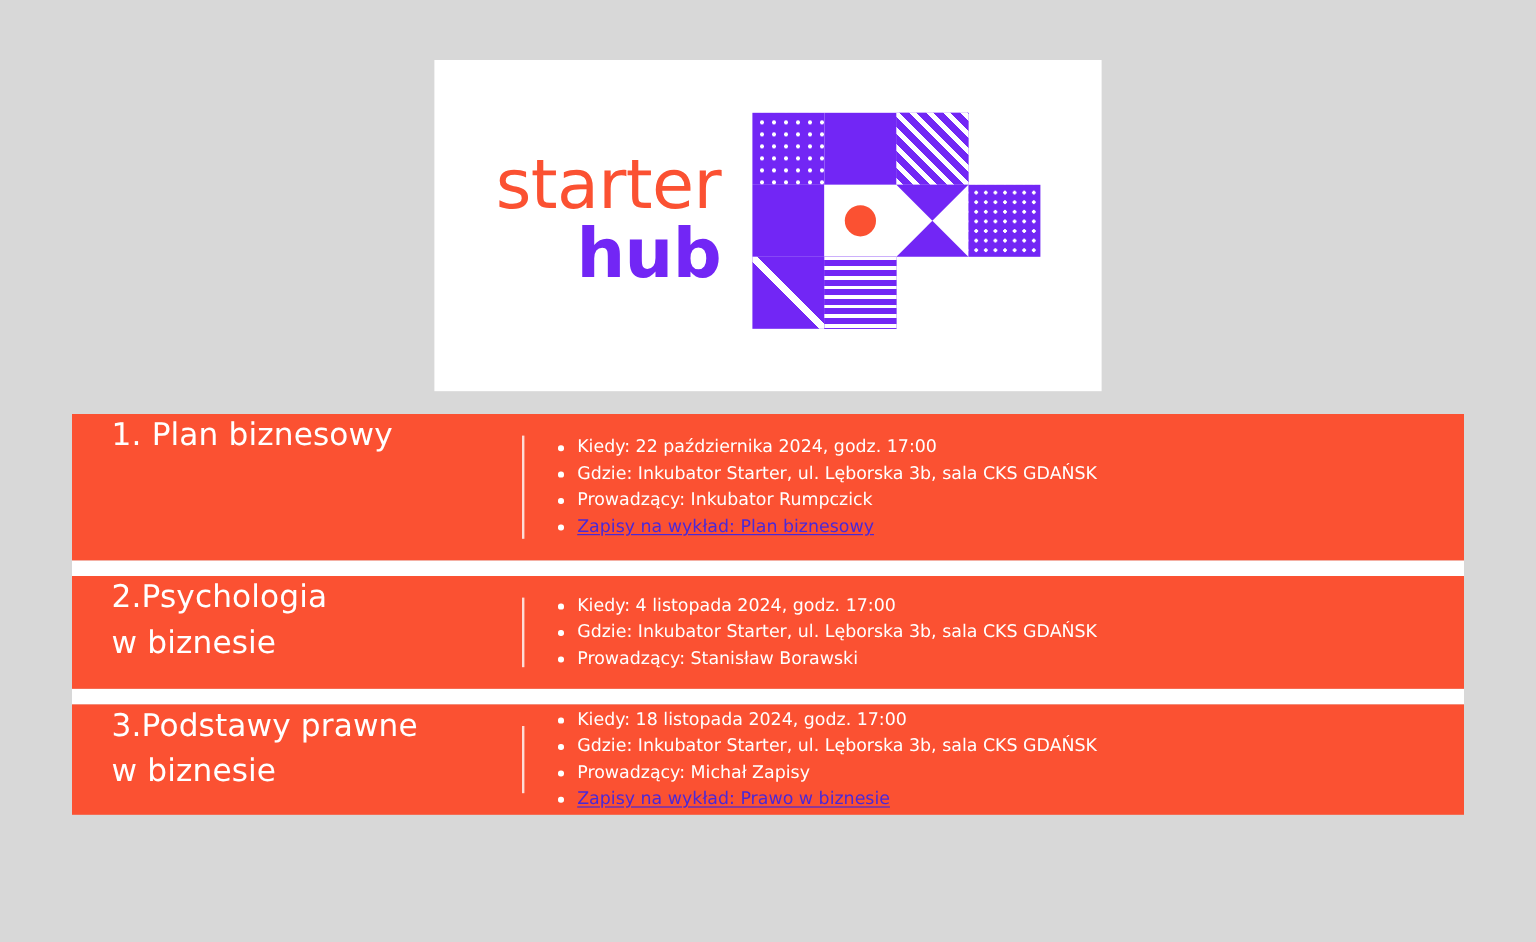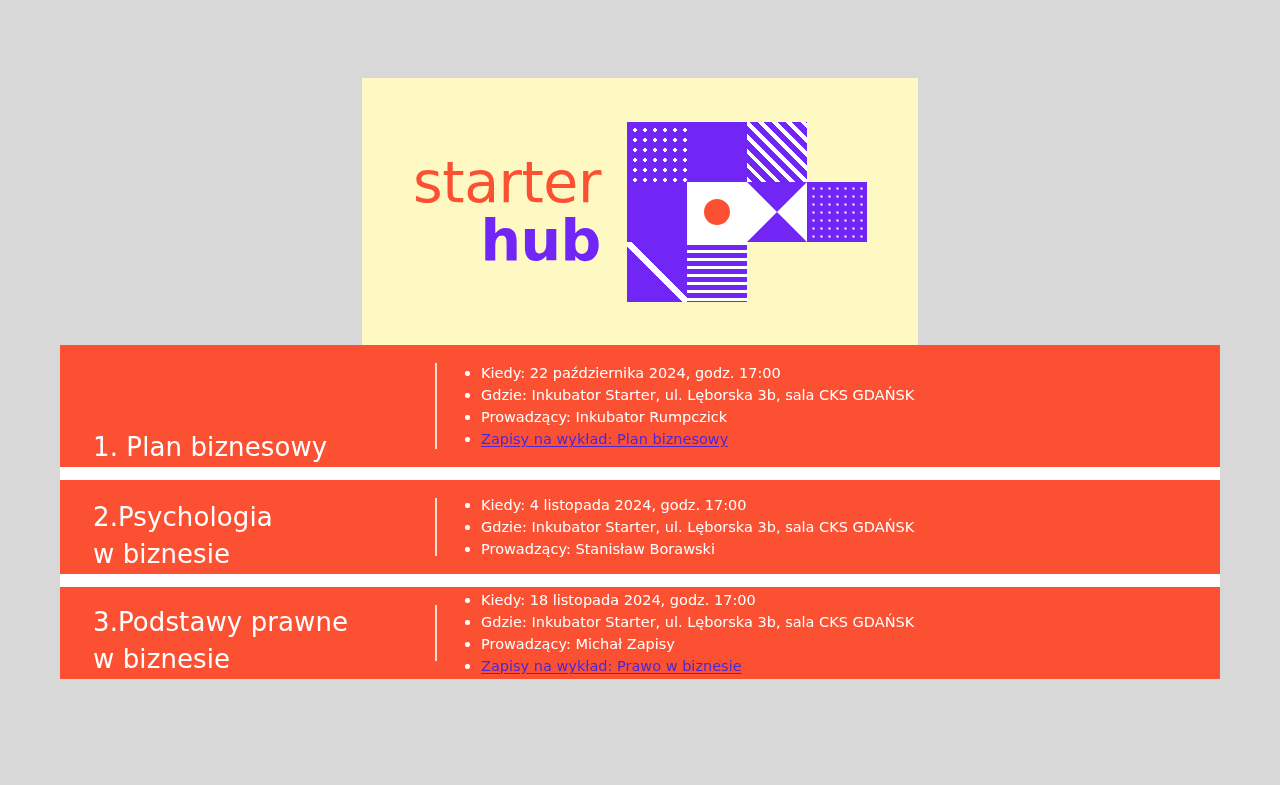--- a/index.html
+++ b/index.html
@@ -15,25 +15,24 @@
     position: relative;
   }
 
   
   .logo-panel {
     position: absolute;
     left: 362px;
     top: 50px;
     width: 556px;
     height: 276px;
-    background: #fef9c3;
+    background: #ffffff;
     display: flex;
     align-items: center;
     justify-content: center;
-    margin-top: 28px;
   }
   .logo-inner {
     display: flex;
     align-items: center;
     gap: 26px;
     transform: translateY(-4px);
   }
   .logo-words {
     display: flex;
     flex-direction: column;
@@ -166,21 +165,21 @@
     box-sizing: border-box;
   }
   .card-gap {
     height: 13px;
     background: #ffffff;
   }
   .card-title-col {
     width: 375px;
     flex: 0 0 375px;
     display: flex;
-    align-items: flex-end;
+    align-items: flex-start;
     padding-left: 33px;
     box-sizing: border-box;
   }
   .card-title {
     color: #ffffff;
     font-family: "DejaVu Sans", sans-serif;
     font-size: 26px;
     font-weight: 500;
     line-height: 1.45;
     letter-spacing: 0.1px;

